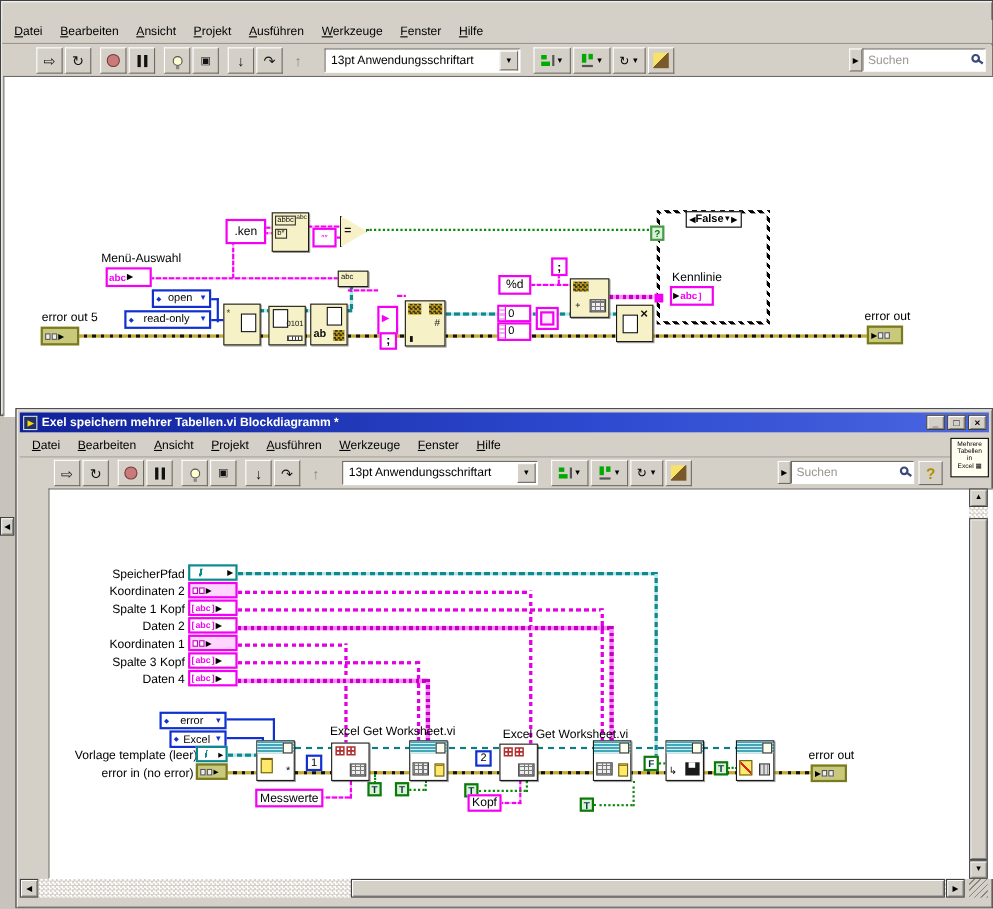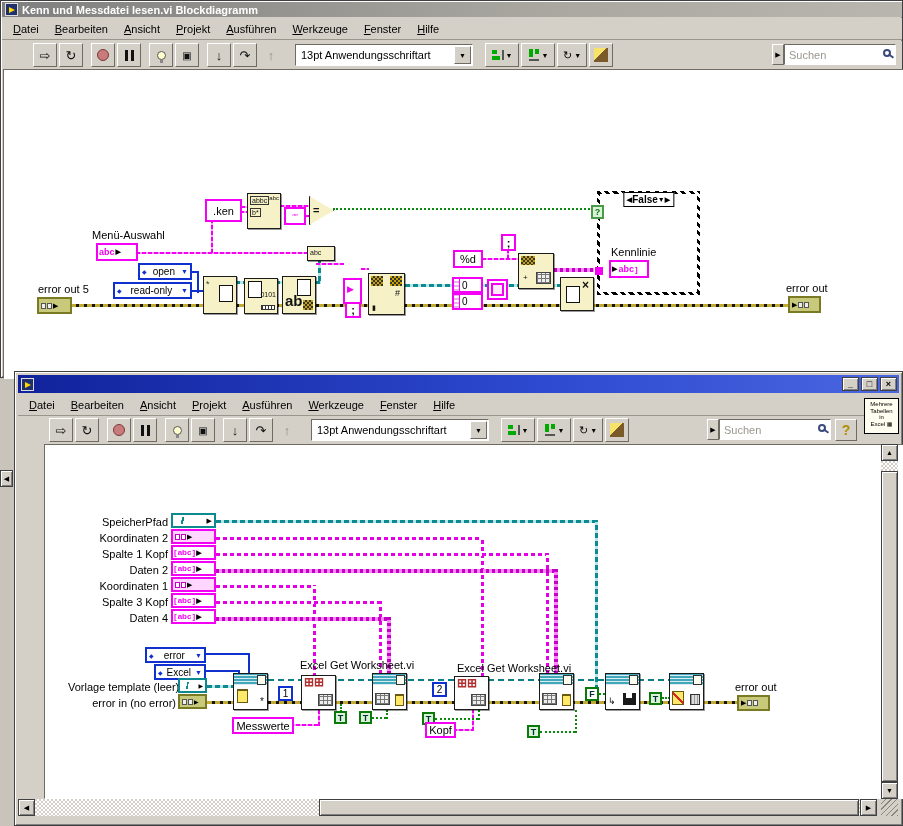--- a/index.html
+++ b/index.html
@@ -139,24 +139,20 @@
   .peek{position:absolute;width:13px;height:17px;background:#d4d0c8;border:1px solid #404040;
         box-shadow:inset 1px 1px 0 #fff, inset -1px -1px 0 #808080;font-size:7px;display:flex;align-items:center;justify-content:center;}
   .ruler{position:absolute;width:14px;height:5px;border:1px solid #333;background:repeating-linear-gradient(90deg,#333 0 1px,#fff 1px 3px);}
 </style>
 </head>
 <body>
 
 <div id="stage">
 
   <div class="win" style="left:0;top:0;width:903px;height:378px;">
-    <div class="tbar inactive" style="height:15px;top:1px;left:1px;right:0;">
-      <span class="lvicon"></span>
-      <span>Kenn und Messdatei lesen.vi Blockdiagramm</span>
-    </div>
     <div class="menubar" style="top:17px;left:1px;right:0;">
       <span class="mi">Datei</span>
       <span class="mi">Bearbeiten</span>
       <span class="mi">Ansicht</span>
       <span class="mi">Projekt</span>
       <span class="mi">Ausführen</span>
       <span class="mi">Werkzeuge</span>
       <span class="mi">Fenster</span>
       <span class="mi">Hilfe</span>
     </div>
@@ -294,21 +290,21 @@
           <span class="glyph" style="left:2px;top:2px;font-size:9px;color:#333;">*</span>
           <div class="pg" style="right:3px;top:8px;"></div>
         </div>
         <div class="nd" style="left:242px;top:276px;width:34px;height:36px;">
           <div class="pg" style="left:3px;top:2px;"></div>
           <span class="glyph" style="right:1px;top:12px;font-size:7px;">0101</span>
           <div class="ruler" style="right:2px;bottom:3px;"></div>
         </div>
         <div class="nd" style="left:280px;top:274px;width:34px;height:38px;">
           <div class="pg" style="right:4px;top:2px;"></div>
-          <span class="glyph" style="left:2px;bottom:4px;font-size:15px;font-weight:bold;">ab</span>
+          <span class="glyph" style="left:2px;bottom:4px;font-size:10px;font-weight:bold;">ab</span>
           <span class="chk" style="position:absolute;right:2px;bottom:3px;width:10px;height:10px;"></span>
         </div>
         <div style="position:absolute;left:341px;top:276px;width:19px;height:26px;border:2px solid #f400f4;background:#fff;">
           <span class="glyph" style="left:2px;top:4px;color:#f400f4;font-size:9px;">▶</span>
         </div>
         <div class="strc" style="left:343px;top:300px;width:16px;height:16px;">
             <span style="font-weight:bold;">;</span>
           </div>
         <div class="nd" style="left:366px;top:271px;width:37px;height:42px;">
           <span class="chk" style="position:absolute;left:2px;top:2px;width:12px;height:10px;"></span>
@@ -373,20 +369,21 @@
     </div>
   </div>
 
   <div class="peek" style="left:0;top:470px;">
       <span>◀</span>
     </div>
 
   <div class="win" style="left:14px;top:371px;width:889px;height:455px;z-index:10;">
     <div class="tbar active">
       <span class="lvicon"></span>
+      <span>Exel speichern mehrer Tabellen.vi Blockdiagramm *</span>
       <span class="wbtns">
         <span class="wbtn">
             <span>_</span>
           </span>
         <span class="wbtn">
             <span>□</span>
           </span>
         <span class="wbtn">
             <span>×</span>
           </span>

